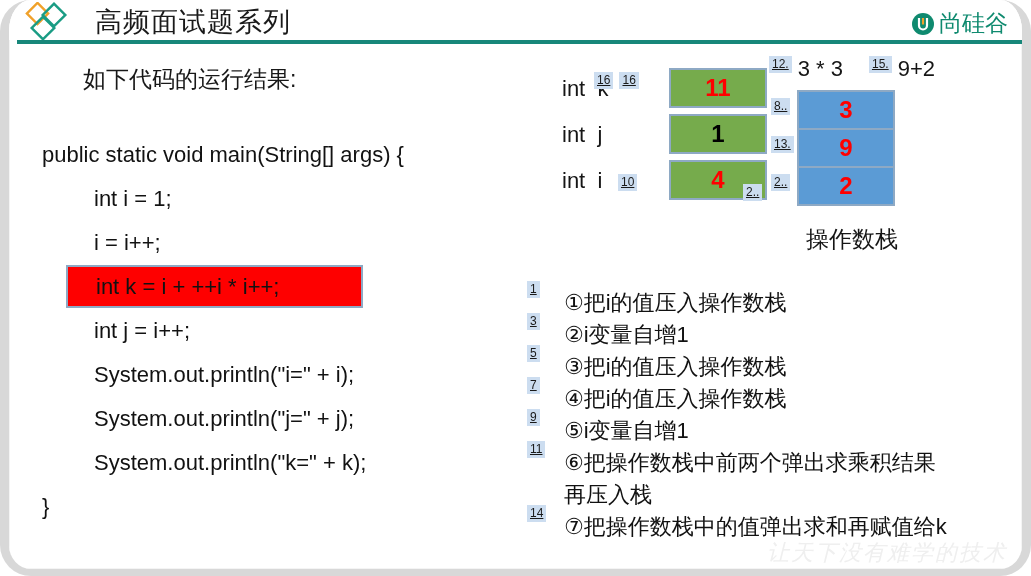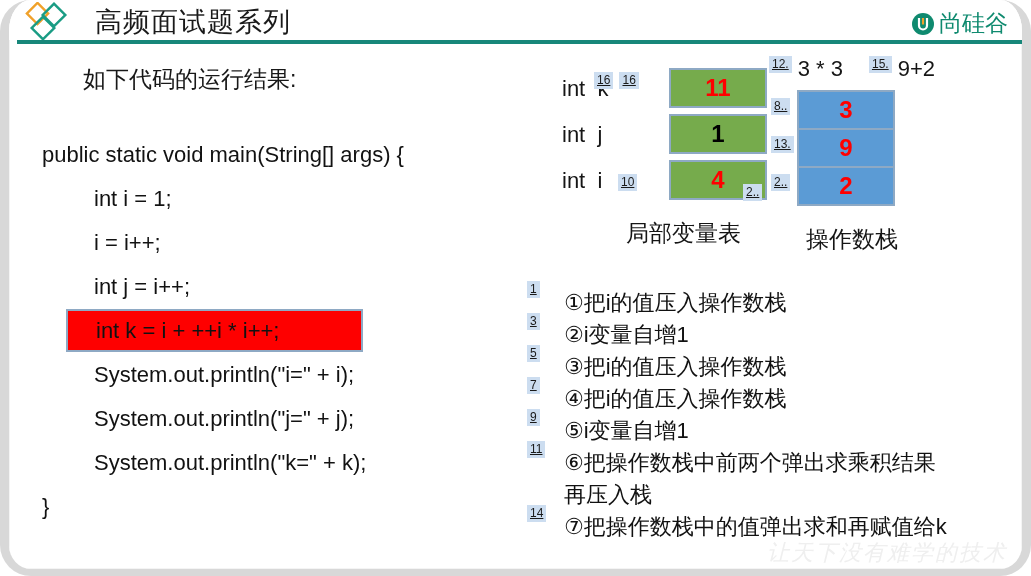--- a/index.html
+++ b/index.html
@@ -291,22 +291,22 @@
       <span class="brand-text">尚硅谷</span>
     </div>
   </div>
   <div class="header-rule"></div>
 
   <div class="lead-line">如下代码的运行结果:</div>
   <div class="code-block" id="code-block">
       <div class="code-line">public static void main(String[] args) {</div>
       <div class="code-line indent">int i = 1;</div>
       <div class="code-line indent">i = i++;</div>
+      <div class="code-line indent highlight">int k = i + ++i * i++;</div>
       <div class="code-line indent">int j = i++;</div>
-      <div class="code-line indent highlight">int k = i + ++i * i++;</div>
       <div class="code-line indent">System.out.println("i=" + i);</div>
       <div class="code-line indent">System.out.println("j=" + j);</div>
       <div class="code-line indent">System.out.println("k=" + k);</div>
       <div class="code-line">}</div>
     </div>
 
   <div class="lvt" id="lvt">
       <div class="lvt-row">
         <div class="lvt-label">int  k<span class="lvt-badges"><span class="badge">16</span> <span class="badge">16</span></span></div>
         <div class="cell green">
@@ -319,21 +319,20 @@
           <span style="color: rgb(0, 0, 0);">1</span>
         </div>
       </div>
       <div class="lvt-row">
         <div class="lvt-label">int  i<span class="lvt-badges single"><span class="badge">10</span></span></div>
         <div class="cell green">
           <span style="color: rgb(255, 0, 0);">4</span>
         </div>
       </div>
     </div>
-  <div class="caption lvt-cap">局部变量表</div>
 
   <div class="ops-top-annot" id="ops-top">
       <span class="badge">12.</span>
       <span class="expr">3 * 3</span>
       <span style="display: inline-block; width: 14px;"></span>
       <span class="badge">15.</span>
       <span class="expr">9+2</span>
     </div>
   <div class="ops" id="ops">
       <div class="ops-row">

